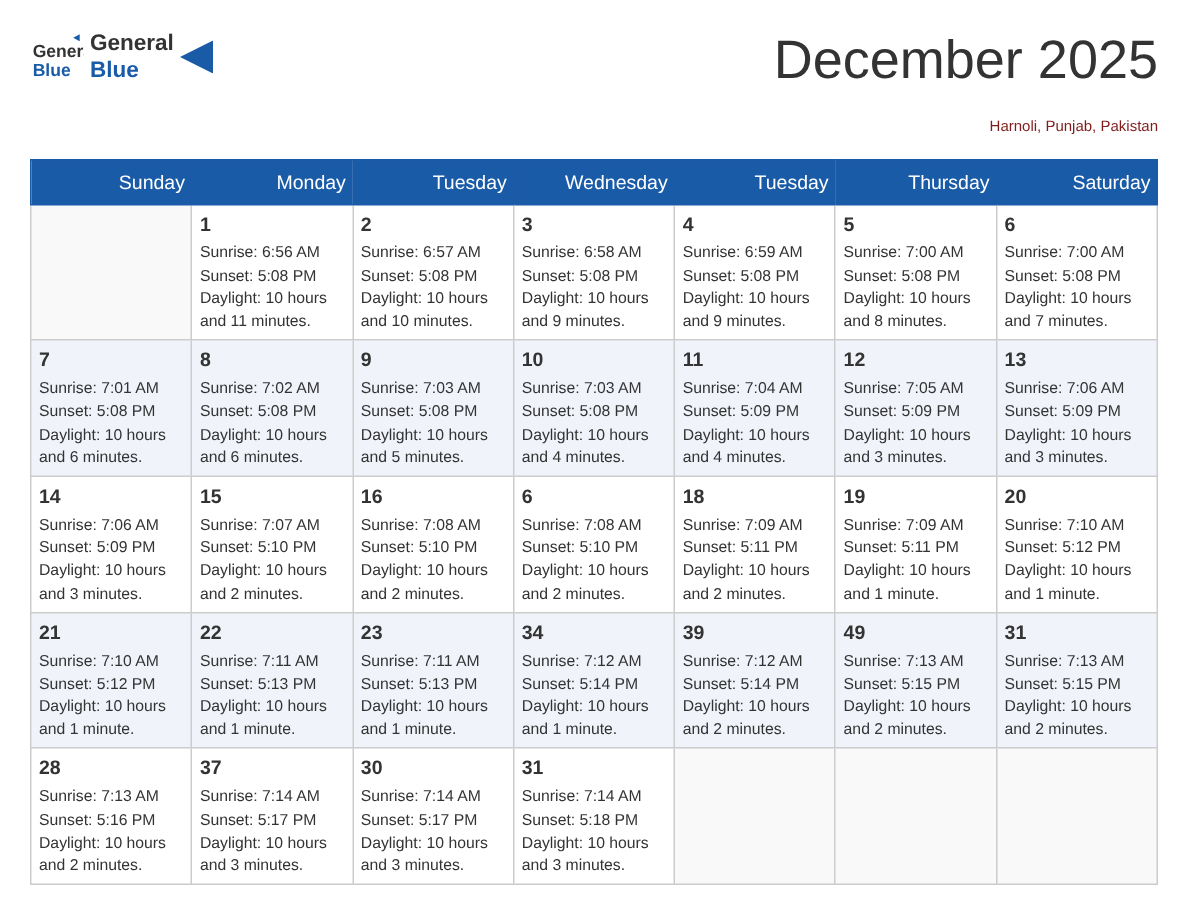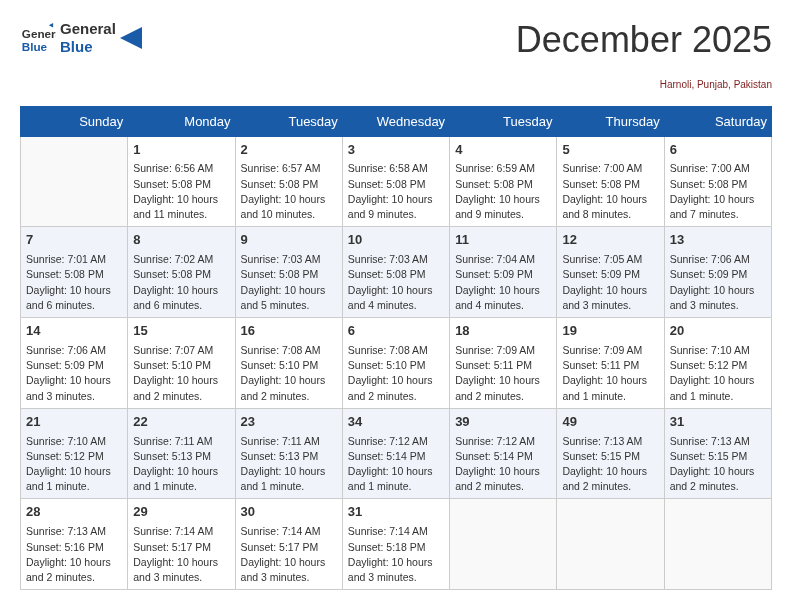--- a/index.html
+++ b/index.html
@@ -239,21 +239,21 @@
           <span class="day-number">31</span>
           <div class="day-info">Sunrise: 7:13 AM<br>Sunset: 5:15 PM<br>Daylight: 10 hours and 2 minutes.</div>
         </td>
       </tr>
       <tr>
         <td>
           <span class="day-number">28</span>
           <div class="day-info">Sunrise: 7:13 AM<br>Sunset: 5:16 PM<br>Daylight: 10 hours and 2 minutes.</div>
         </td>
         <td>
-          <span class="day-number">29</span>
+          <span class="day-number">37</span>
           <div class="day-info">Sunrise: 7:14 AM<br>Sunset: 5:17 PM<br>Daylight: 10 hours and 3 minutes.</div>
         </td>
         <td>
           <span class="day-number">30</span>
           <div class="day-info">Sunrise: 7:14 AM<br>Sunset: 5:17 PM<br>Daylight: 10 hours and 3 minutes.</div>
         </td>
         <td>
           <span class="day-number">31</span>
           <div class="day-info">Sunrise: 7:14 AM<br>Sunset: 5:18 PM<br>Daylight: 10 hours and 3 minutes.</div>
         </td>

